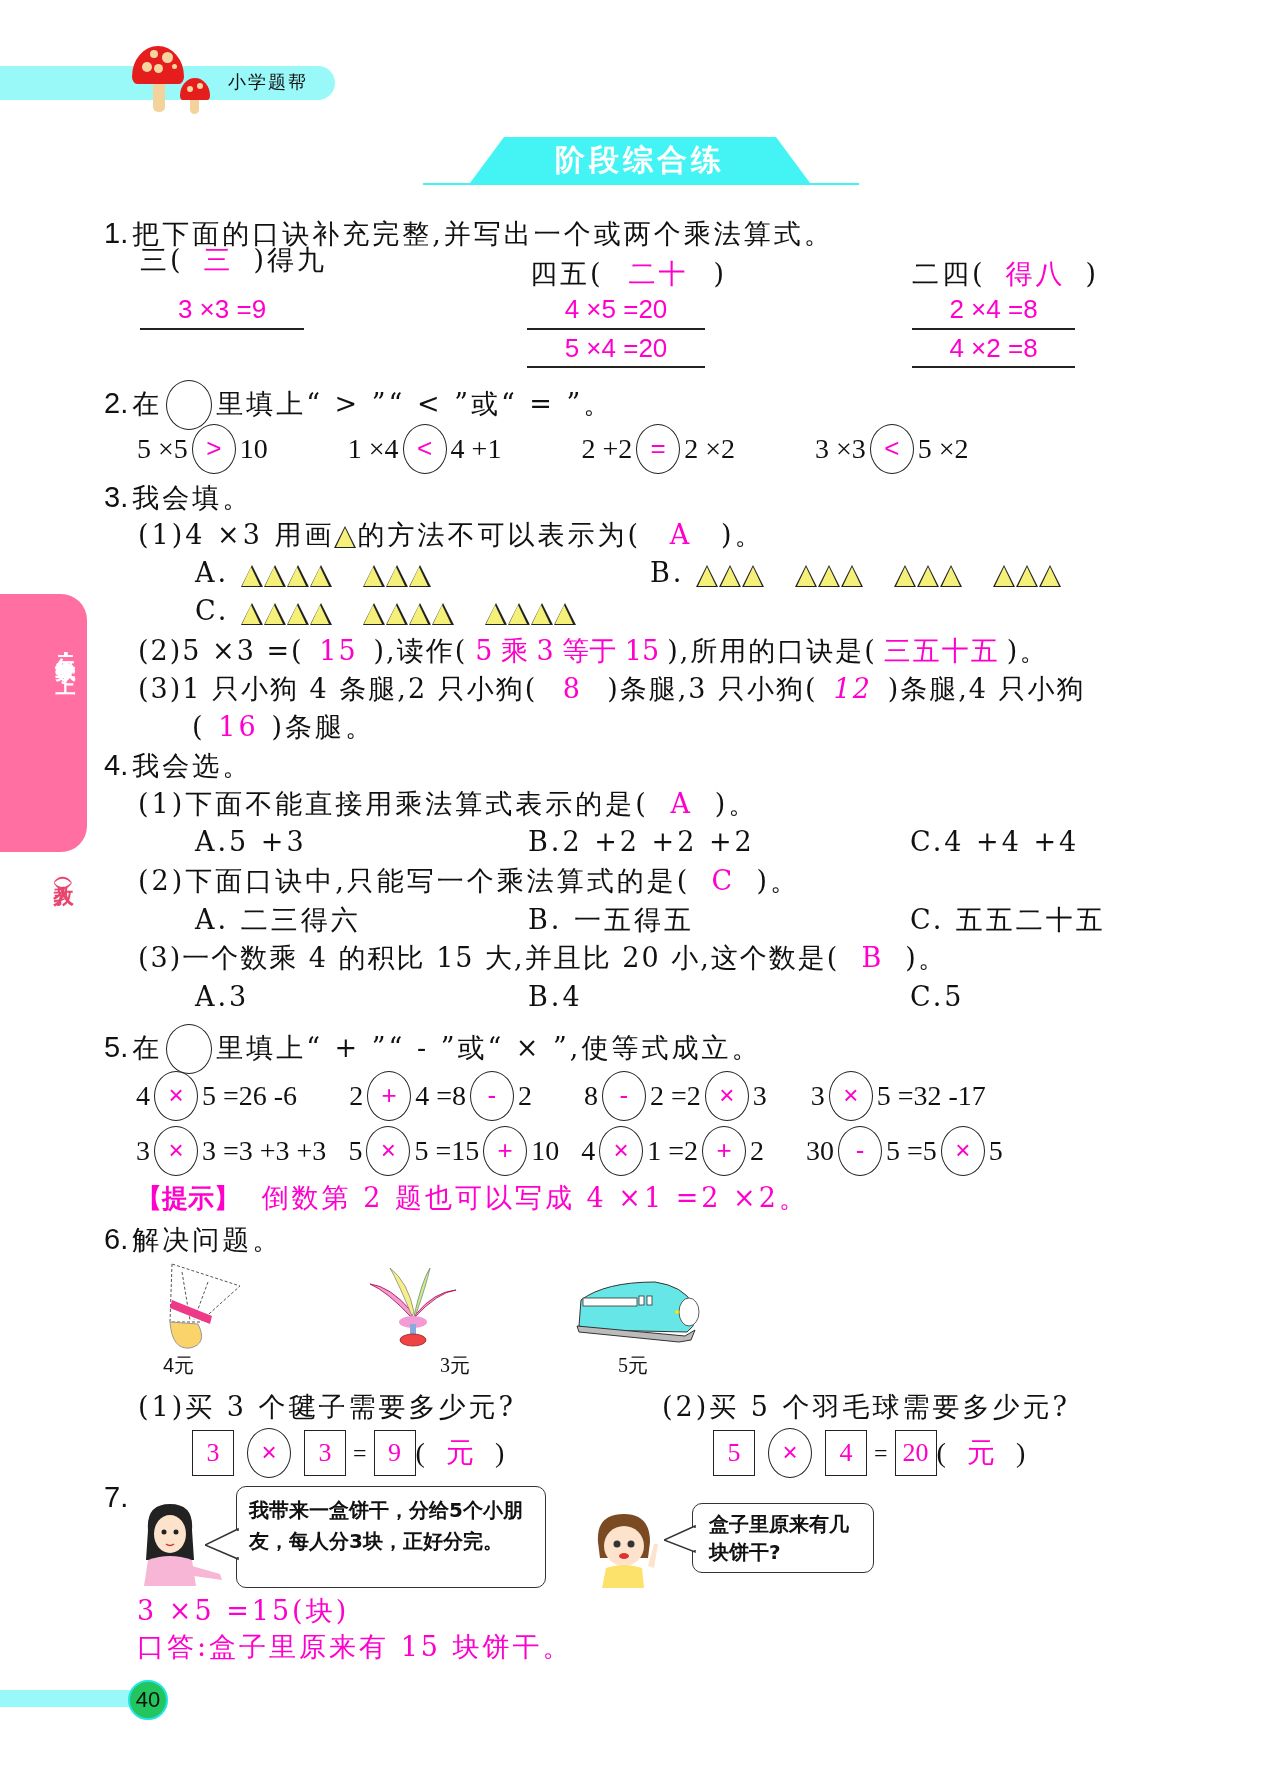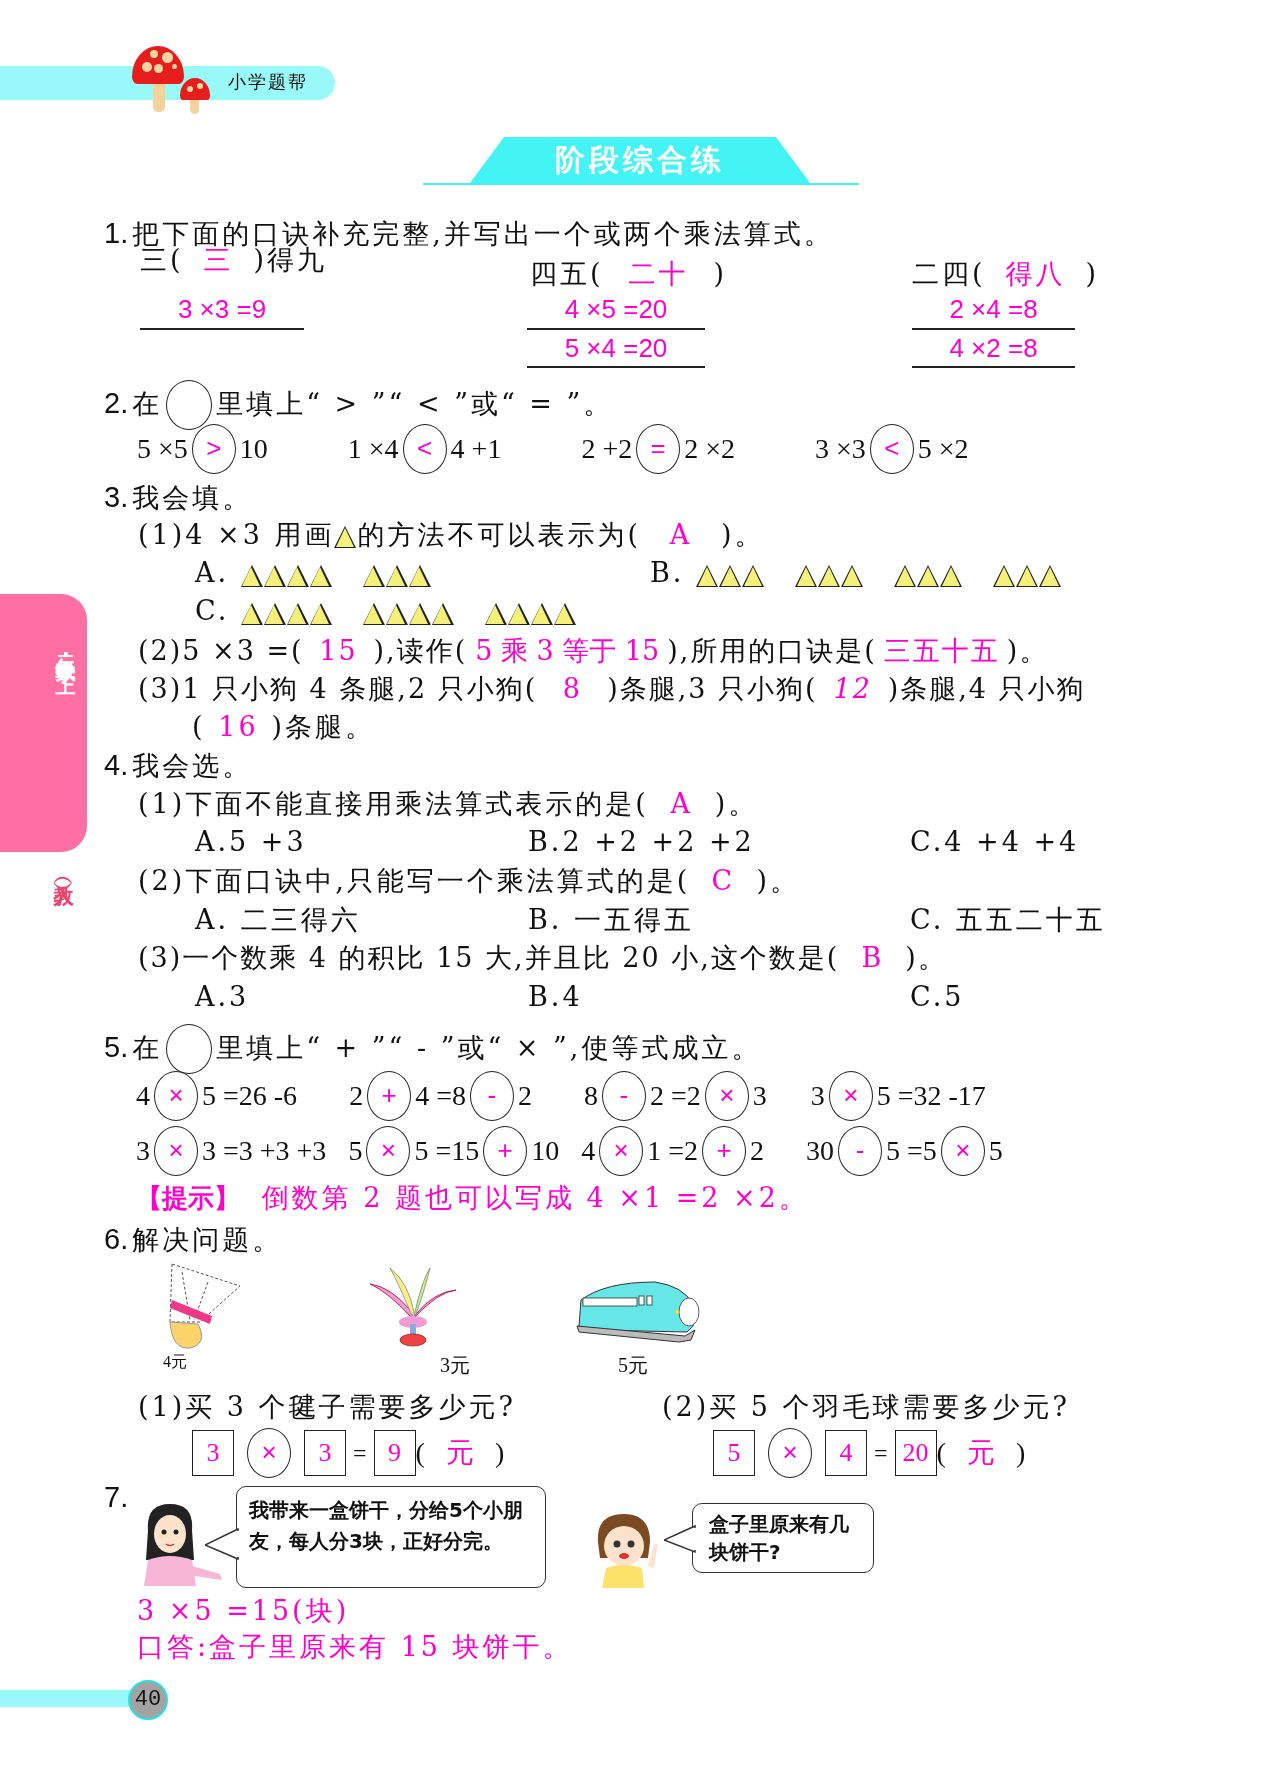--- a/index.html
+++ b/index.html
@@ -50,22 +50,22 @@
 
   
   .box { display: inline-block; width: 42px; height: 46px; border: 1.5px solid #222; text-align: center; line-height: 44px;
     font-family: "Liberation Serif", serif; font-size: 26px; color: #ff00cc; vertical-align: middle; }
 
   
   .bubble { border: 1.5px solid #333; border-radius: 10px; background: #fff; font-family: "DejaVu Sans", sans-serif;
     font-weight: bold; font-size: 20px; line-height: 31px; padding: 8px 12px; }
 
   .footer-band { left: 0; top: 1690px; width: 135px; height: 17px; background: #99f9f9; }
-  .page-num { left: 128px; top: 1680px; width: 40px; height: 40px; border: 2px solid #22e4e4; border-radius: 50%; background: #a3a3a3;
-    text-align: center; line-height: 36px; font-family: Liberation Mono, monospace; font-size: 22px; }
+  .page-num { left: 128px; top: 1680px; width: 40px; height: 40px; border: 2px solid #22e4e4; border-radius: 50%; background: #22c55e;
+    text-align: center; line-height: 36px; font-family: Liberation Sans, sans-serif; font-size: 22px; }
 </style>
 </head>
 <body>
 
 <div class="abs top-band"></div>
 <div class="abs" style="left:132px;top:46px;width:80px;height:70px;">
   <div class="abs shroom-stem" style="left:21px;top:30px;width:12px;height:36px;"></div>
   <div class="abs shroom-cap" style="left:0;top:0;width:52px;height:38px;">
     <div class="dot" style="left:10px;top:16px;width:10px;height:10px;"></div>
     <div class="dot" style="left:18px;top:4px;width:8px;height:8px;"></div>
@@ -209,21 +209,21 @@
   <span class="qnum">6.</span><span>解决问题。</span>
 </div>
 
 <svg class="abs" style="left:160px;top:1262px;" width="90" height="88" viewBox="0 0 90 88">
   <polygon points="12,2 10,60 40,60 80,24" fill="#fff" stroke="#555" stroke-width="1" stroke-dasharray="3,2"></polygon>
   <line x1="22" y1="10" x2="30" y2="58" stroke="#555" stroke-dasharray="3,2"></line>
   <line x1="48" y1="20" x2="34" y2="58" stroke="#555" stroke-dasharray="3,2"></line>
   <polygon points="12,38 52,54 50,62 10,46" fill="#ee3a86"></polygon>
   <path d="M10 60 Q12 88 30 86 Q48 82 38 62 Z" fill="#fbd36b" stroke="#999" stroke-width="1"></path>
 </svg>
-<div class="abs" style="left:163px;top:1352px;font-family:Liberation Serif, serif;font-size:16px;">4元</div>
+<div class="abs" style="left:163px;top:1352px;font-family:Liberation Sans, sans-serif;font-size:20px;">4元</div>
 
 <svg class="abs" style="left:368px;top:1262px;" width="90" height="88" viewBox="0 0 90 88">
   <path d="M44 56 Q20 30 2 22 Q22 24 44 50 Z" fill="#f39bd4" stroke="#a04" stroke-width="0.8"></path>
   <path d="M46 56 Q70 30 88 28 Q66 30 48 52 Z" fill="#f39bd4" stroke="#a04" stroke-width="0.8"></path>
   <path d="M44 54 Q30 20 22 6 Q40 20 46 50 Z" fill="#f6ef8a" stroke="#887" stroke-width="0.8"></path>
   <path d="M46 54 Q54 18 62 6 Q58 24 48 52 Z" fill="#c8ef8a" stroke="#787" stroke-width="0.8"></path>
   <ellipse cx="45" cy="60" rx="14" ry="6" fill="#f39bd4"></ellipse>
   <rect x="42" y="62" width="6" height="12" fill="#8ad"></rect>
   <ellipse cx="45" cy="78" rx="13" ry="6" fill="#ee4444" stroke="#922" stroke-width="0.8"></ellipse>
 </svg>

